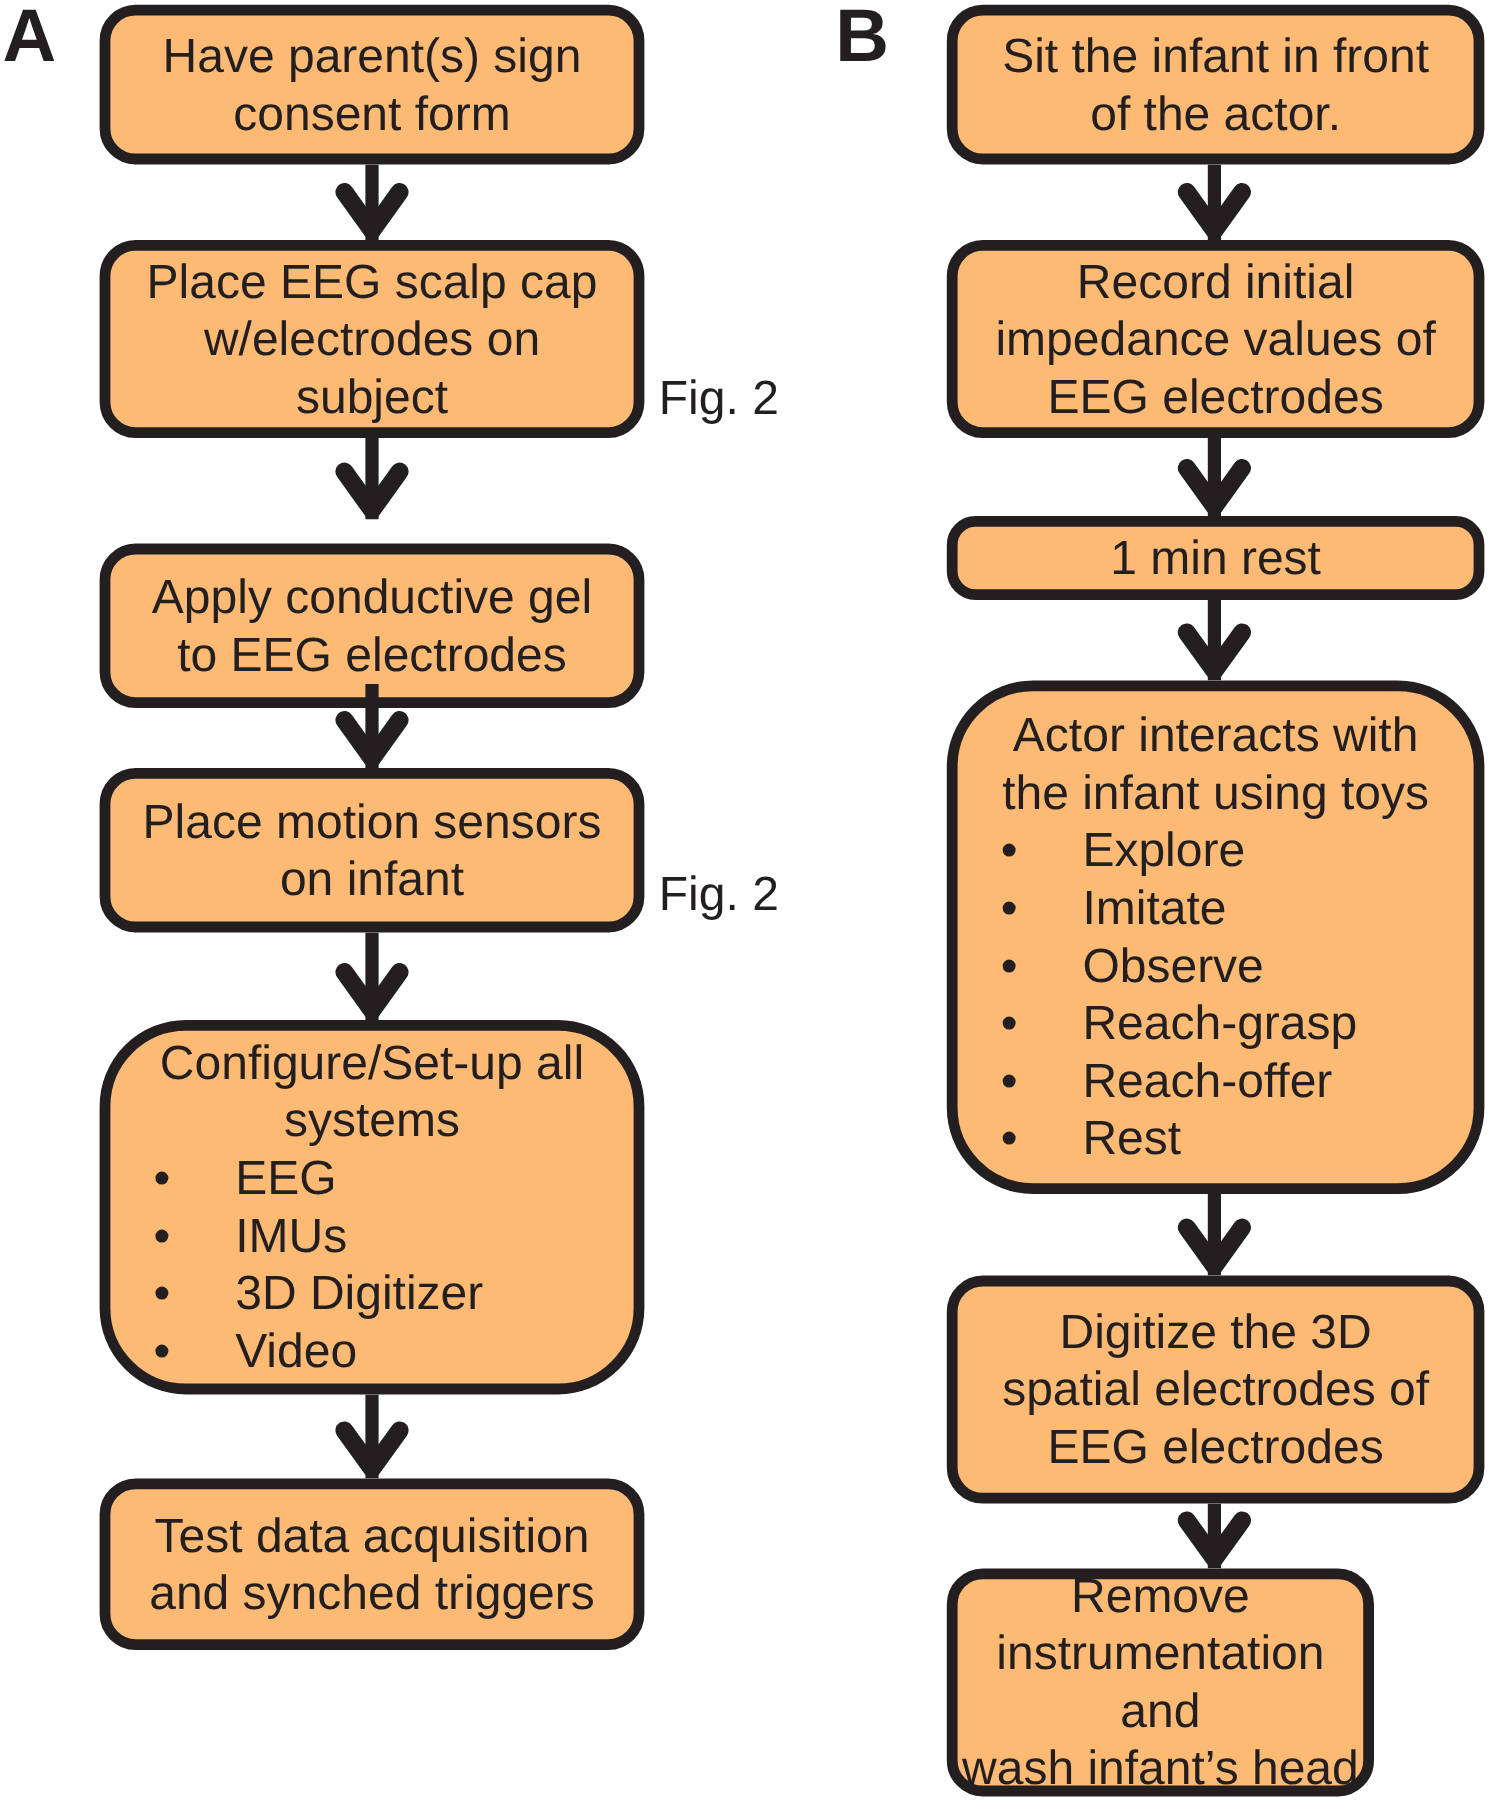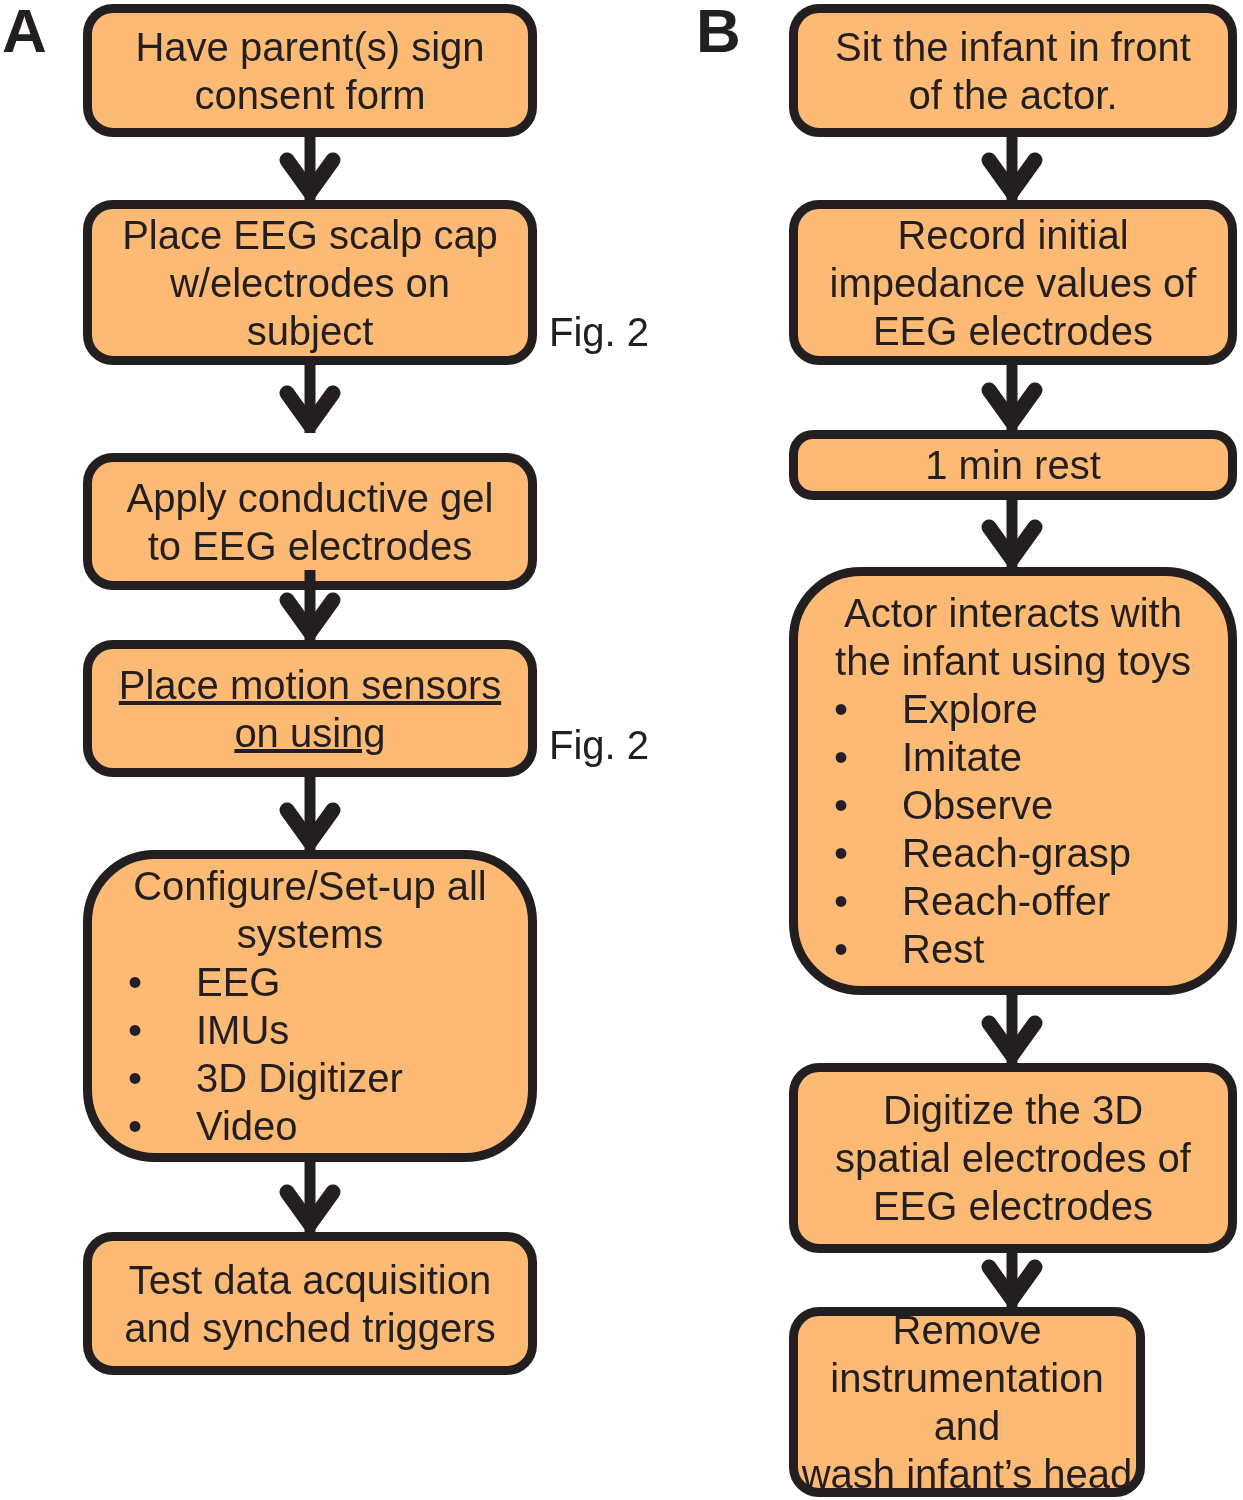--- a/index.html
+++ b/index.html
@@ -35,21 +35,21 @@
     font-size:40px;
     line-height:48px;
   }
   .box.big { border-radius:72px; align-items:stretch; }
   .box .line { width:100%; }
 
   
   .a1 { left:83px;  top:4px;    width:454px; height:133px; }
   .a2 { left:83px;  top:200px;  width:454px; height:165px; }
   .a3 { left:83px;  top:433px;  width:454px; height:137px;margin-top:20px; }
-  .a4 { left:83px;  top:640px;  width:454px; height:137px;text-decoration:underline; }
+  .a4 { left:83px;  top:640px;  width:454px; height:137px; }
   .a5 { left:83px;  top:850px;  width:454px; height:312px; }
   .a6 { left:83px;  top:1232px; width:454px; height:143px; }
 
   
   .b1 { left:789px; top:4px;    width:448px; height:133px; }
   .b2 { left:789px; top:200px;  width:448px; height:165px; }
   .b3 { left:789px; top:430px;  width:448px; height:70px; border-radius:24px; }
   .b4 { left:789px; top:567px;  width:448px; height:428px; }
   .b5 { left:789px; top:1063px; width:448px; height:190px; }
   .b6 { left:789px; top:1307px; width:356px; height:190px; }
@@ -110,21 +110,21 @@
     <div class="line">to EEG electrodes</div>
   </div>
 
   <svg class="arrow" style="left:275px; top:570px;" width="70" height="70" viewBox="0 0 70 70">
     <line x1="35" y1="0" x2="35" y2="70" stroke="#231f20" stroke-width="11"></line>
     <polyline points="12,30 35,62 58,30" fill="none" stroke="#231f20" stroke-width="15" stroke-linecap="round" stroke-linejoin="round"></polyline>
   </svg>
 
   <div class="box a4">
     <div class="line">Place motion sensors</div>
-    <div class="line">on using</div>
+    <div class="line">on infant</div>
   </div>
   <div class="fig-note n2">Fig. 2</div>
 
   <svg class="arrow" style="left:275px; top:777px;" width="70" height="73" viewBox="0 0 70 73">
     <line x1="35" y1="0" x2="35" y2="73" stroke="#231f20" stroke-width="11"></line>
     <polyline points="12,33 35,65 58,33" fill="none" stroke="#231f20" stroke-width="15" stroke-linecap="round" stroke-linejoin="round"></polyline>
   </svg>
 
   <div class="box big a5">
     <div class="line">Configure/Set-up all</div>

